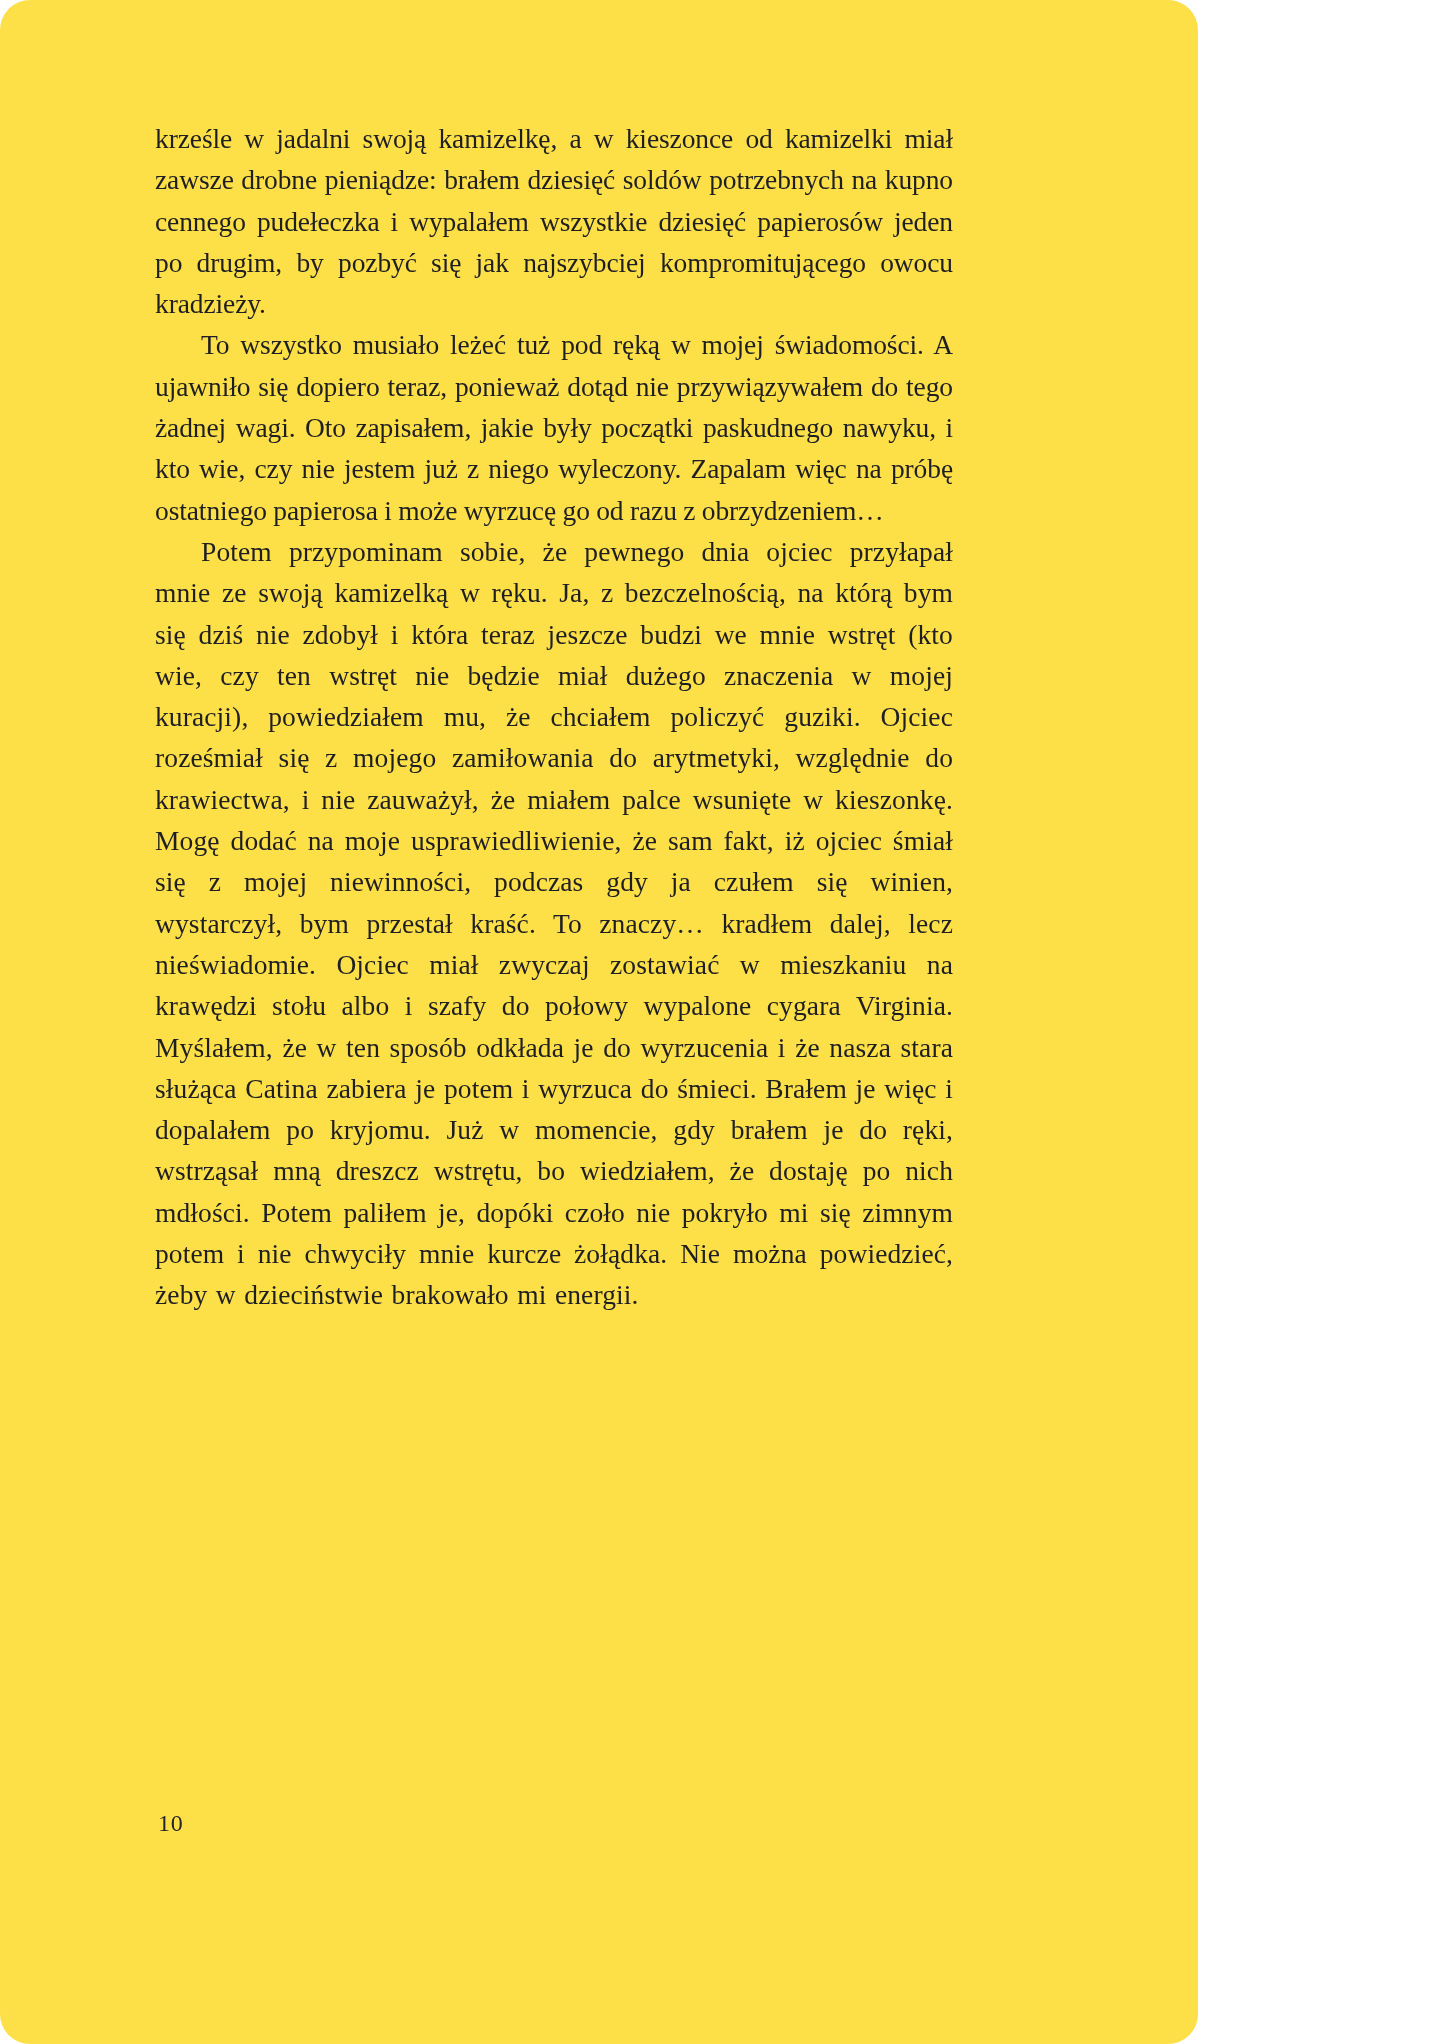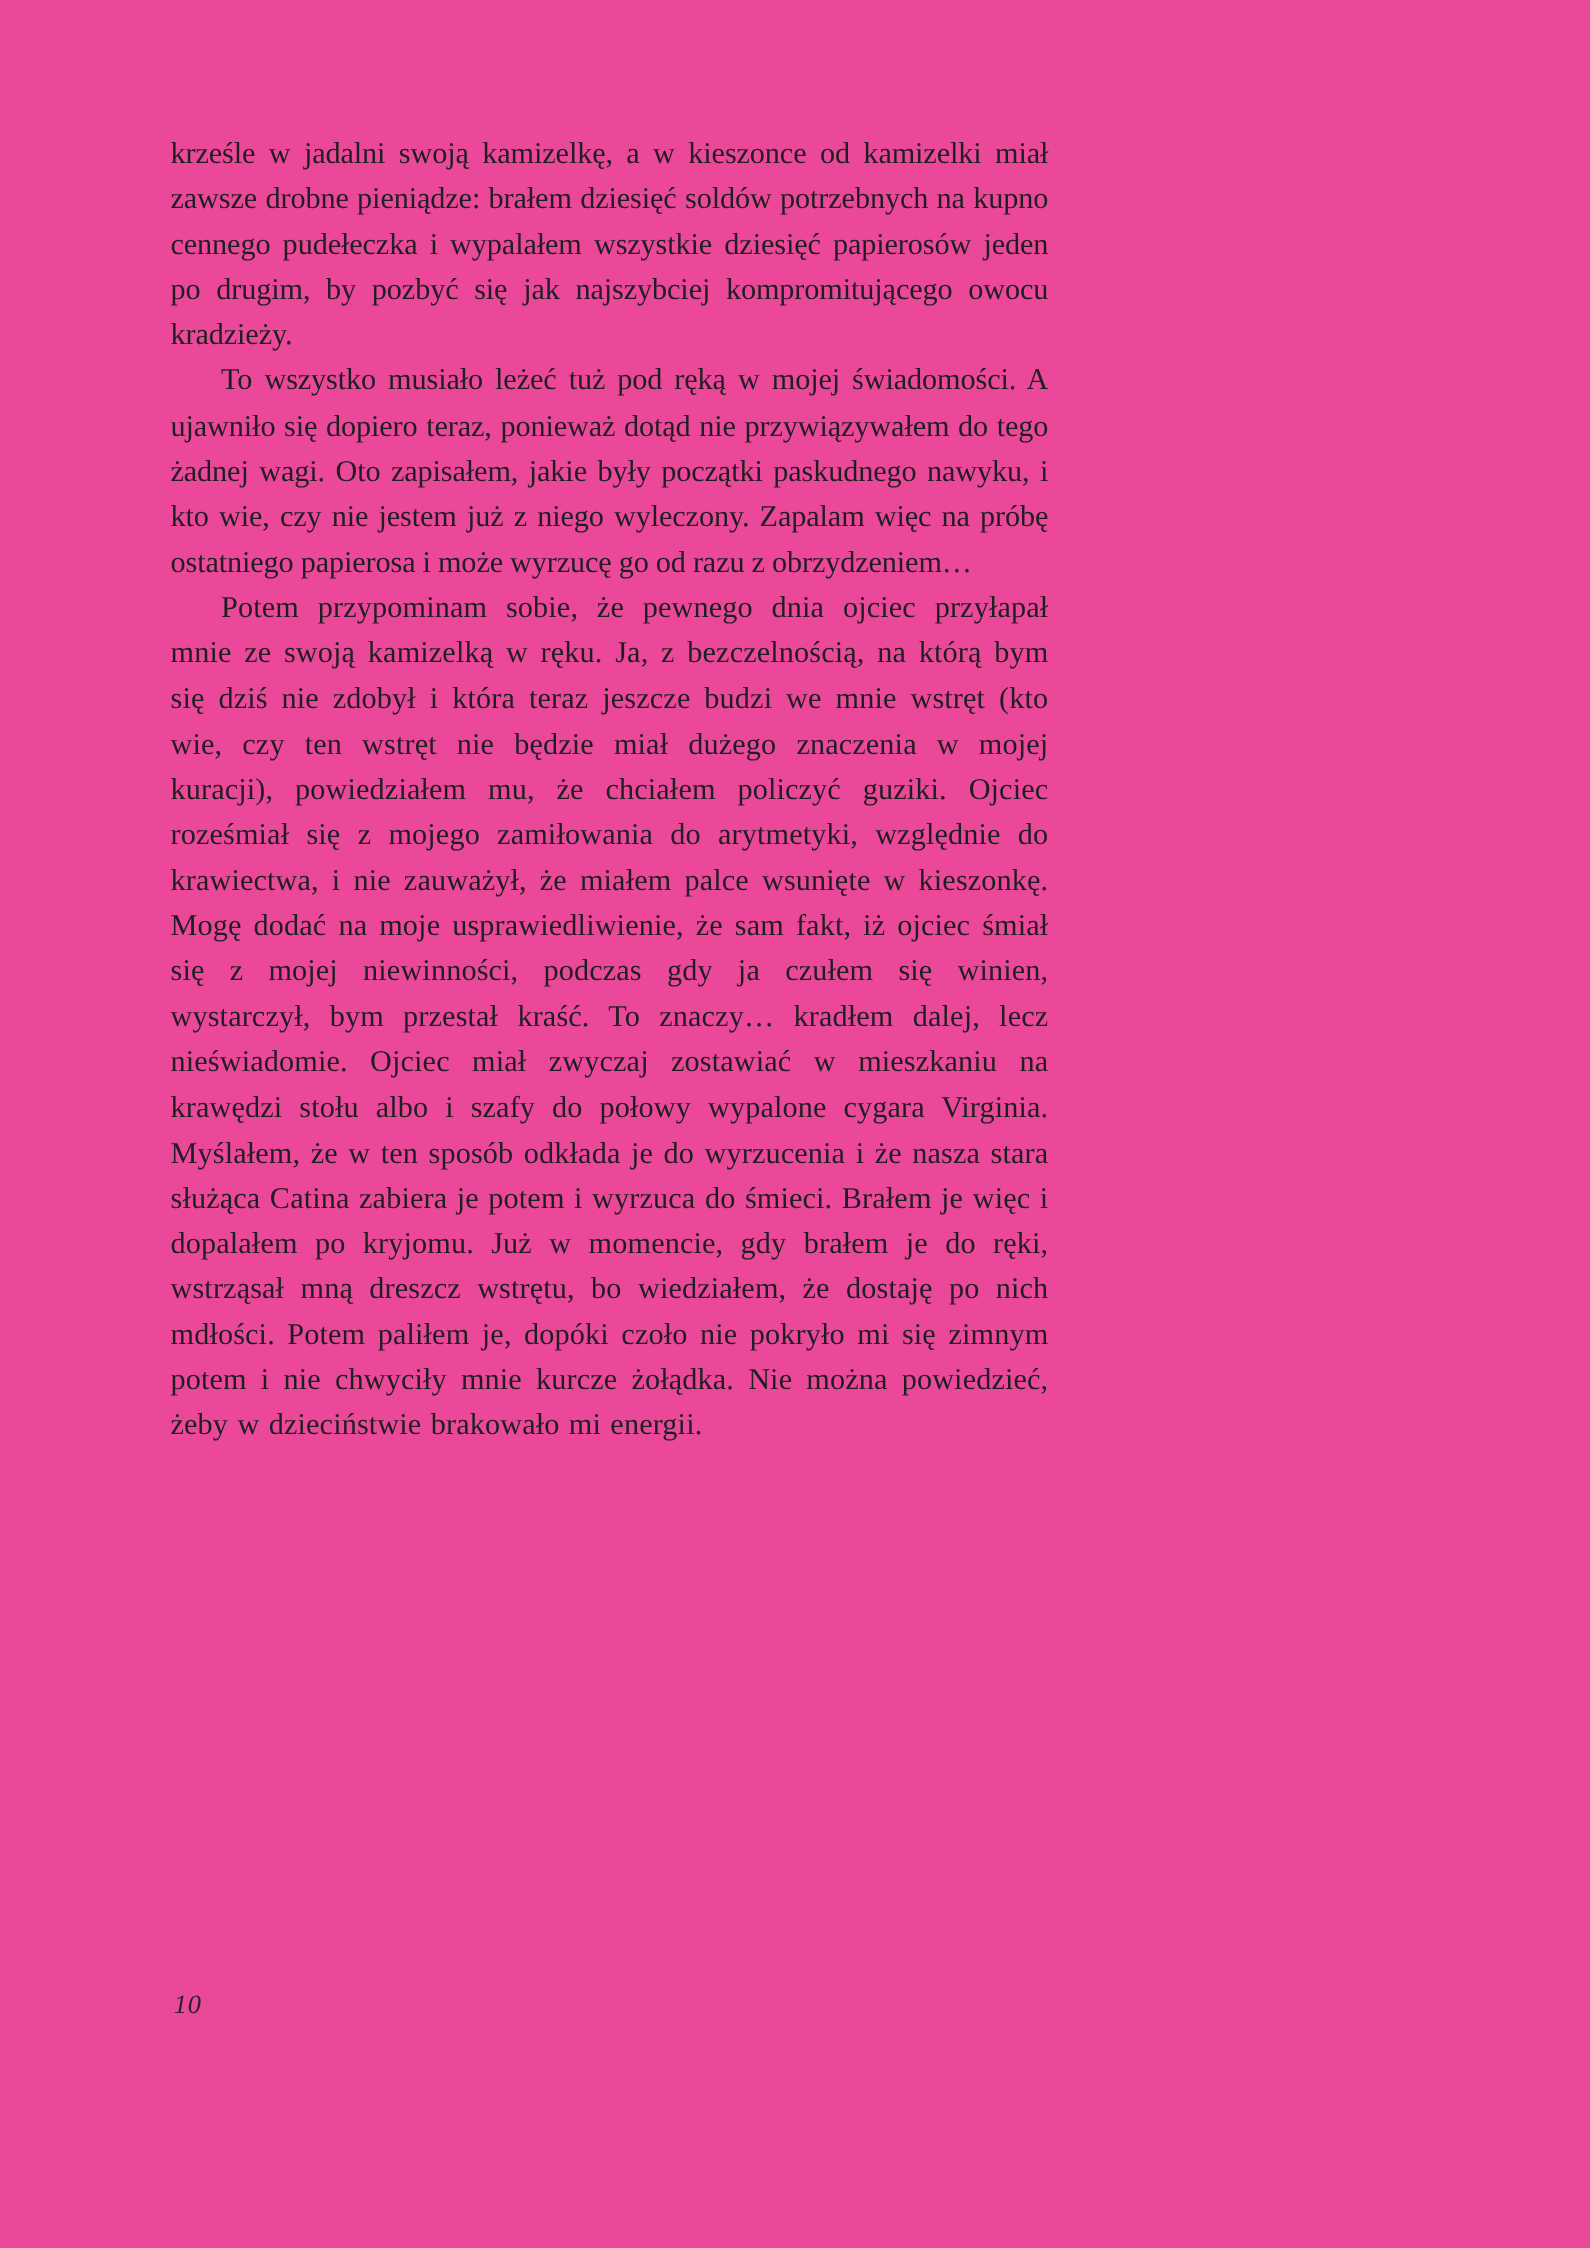--- a/index.html
+++ b/index.html
@@ -4,27 +4,28 @@
 <title>Book page scan</title>
 <style>
   html, body {
     margin: 0;
     padding: 0;
     background: #ffffff;
   }
 
   .page {
     position: relative;
-    width: 1445px;
+    width: 1198px;
     height: 2044px;
-    background: #ec4899;
+    background: #fde047;
     overflow: hidden;
     font-family: "Liberation Serif", "DejaVu Serif", serif;
     color: #1b1b1f;
     box-sizing: border-box;
+    border-radius: 30px;
   }
 
   
   .textblock {
     position: absolute;
     left: 155px;
     top: 118px;
     width: 798px;
   }
 
@@ -63,21 +64,20 @@
   .folio {
     position: absolute;
     left: 158px;
     top: 1810px;
     font-family: "Liberation Serif", "DejaVu Serif", serif;
     font-size: 25px;
     line-height: 1;
     color: #24242a;
     font-variant-numeric: oldstyle-nums;
     letter-spacing: 0.03em;
-    font-style: italic;
   }
 
   
   .folio .num {
     font-size: 24px;
     font-variant: small-caps;
   }
 </style>
 </head>
 <body>

